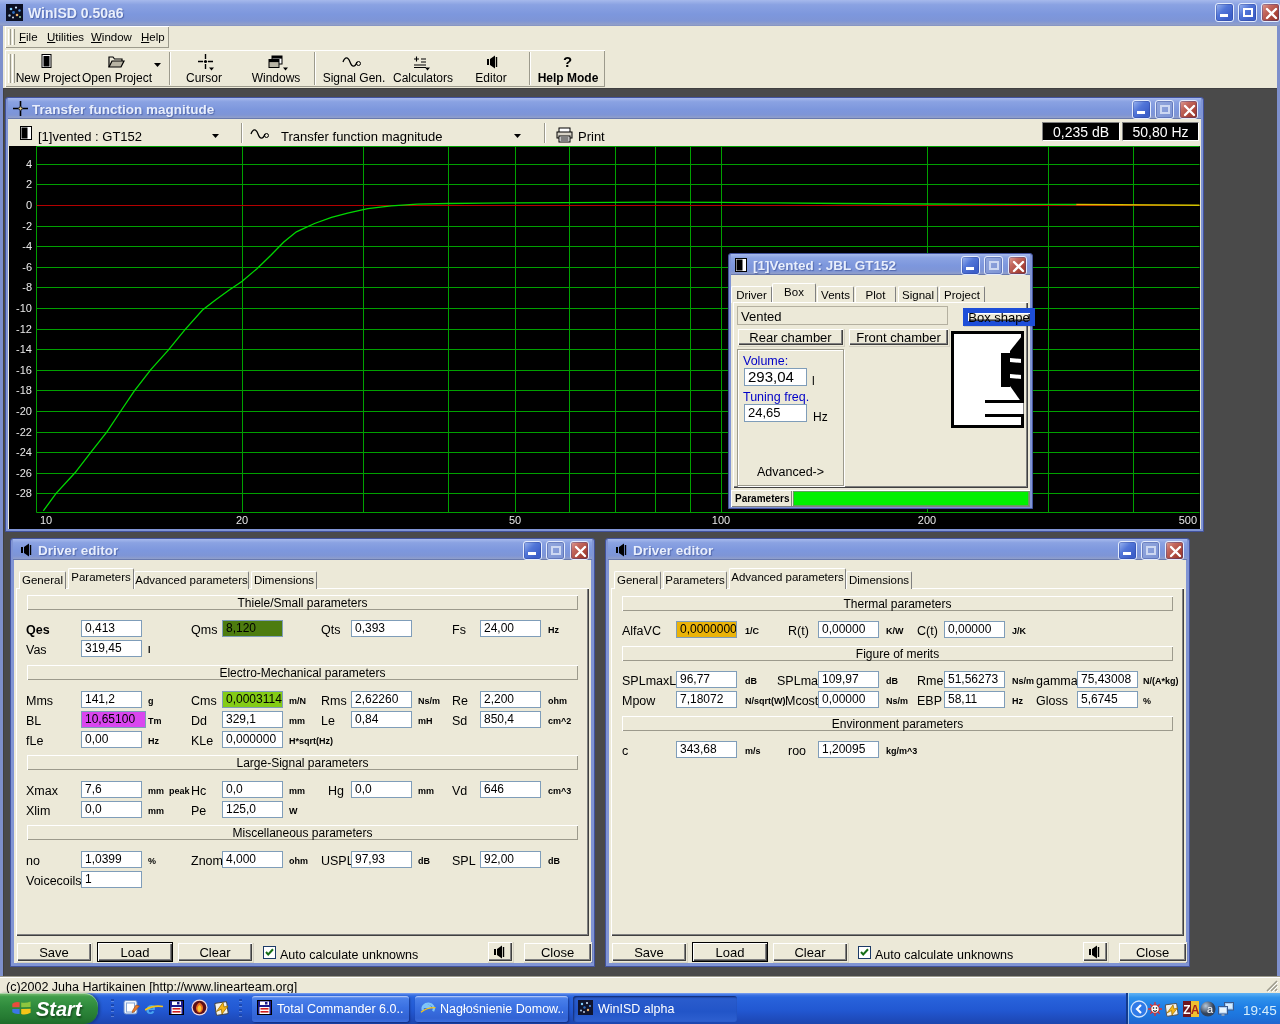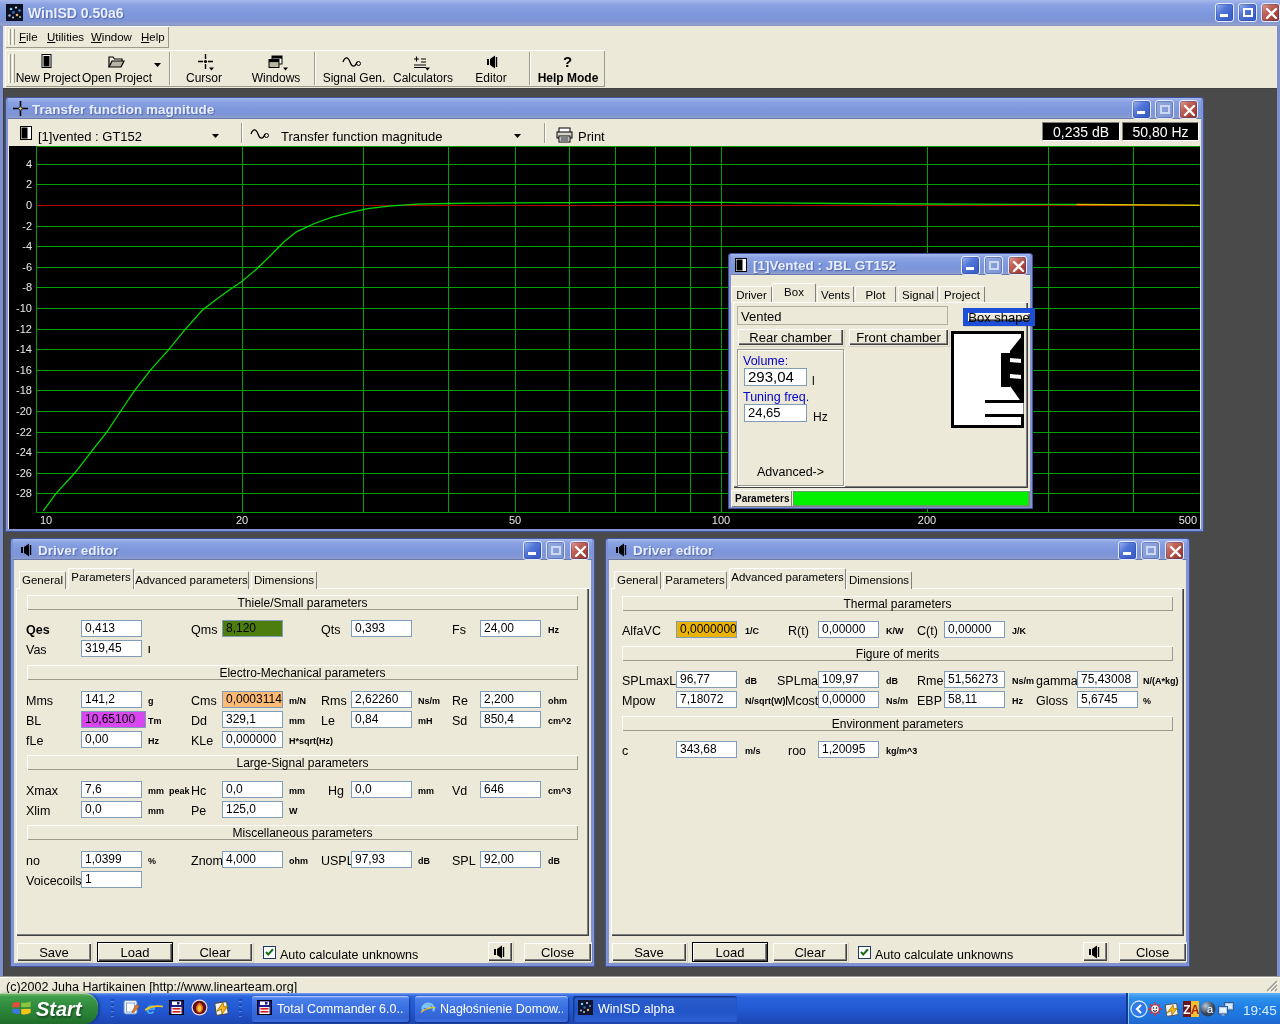--- a/index.html
+++ b/index.html
@@ -294,21 +294,21 @@
 <div class="" style="left:452px;top:623px;font-size:12.5px;white-space:nowrap;color:#000;">Fs</div>
 <div class="" style="left:480px;top:620px;width:61px;height:17px;background:#fff;border:1px solid #7f9db9;font-size:12px;line-height:15px;padding-left:3px;overflow:hidden;">24,00</div>
 <div class="" style="left:548px;top:625px;font-size:9px;font-weight:bold;white-space:nowrap;">Hz</div>
 <div class="" style="left:26px;top:643px;font-size:12.5px;white-space:nowrap;color:#000;">Vas</div>
 <div class="" style="left:81px;top:640px;width:61px;height:17px;background:#fff;border:1px solid #7f9db9;font-size:12px;line-height:15px;padding-left:3px;overflow:hidden;">319,45</div>
 <div class="" style="left:148px;top:645px;font-size:9px;font-weight:bold;white-space:nowrap;">l</div>
 <div class="" style="left:26px;top:694px;font-size:12.5px;white-space:nowrap;color:#000;">Mms</div>
 <div class="" style="left:81px;top:691px;width:61px;height:17px;background:#fff;border:1px solid #7f9db9;font-size:12px;line-height:15px;padding-left:3px;overflow:hidden;">141,2</div>
 <div class="" style="left:148px;top:696px;font-size:9px;font-weight:bold;white-space:nowrap;">g</div>
 <div class="" style="left:191px;top:694px;font-size:12.5px;white-space:nowrap;color:#000;">Cms</div>
-<div class="" style="left:222px;top:691px;width:61px;height:17px;background:#fdba74;border:1px solid #7f9db9;font-size:12px;line-height:15px;padding-left:3px;overflow:hidden;">0,0003114</div>
+<div class="" style="left:222px;top:691px;width:61px;height:17px;background:#84cc16;border:1px solid #7f9db9;font-size:12px;line-height:15px;padding-left:3px;overflow:hidden;">0,0003114</div>
 <div class="" style="left:289px;top:696px;font-size:9px;font-weight:bold;white-space:nowrap;">m/N</div>
 <div class="" style="left:321px;top:694px;font-size:12.5px;white-space:nowrap;color:#000;">Rms</div>
 <div class="" style="left:351px;top:691px;width:61px;height:17px;background:#fff;border:1px solid #7f9db9;font-size:12px;line-height:15px;padding-left:3px;overflow:hidden;">2,62260</div>
 <div class="" style="left:418px;top:696px;font-size:9px;font-weight:bold;white-space:nowrap;">Ns/m</div>
 <div class="" style="left:452px;top:694px;font-size:12.5px;white-space:nowrap;color:#000;">Re</div>
 <div class="" style="left:480px;top:691px;width:61px;height:17px;background:#fff;border:1px solid #7f9db9;font-size:12px;line-height:15px;padding-left:3px;overflow:hidden;">2,200</div>
 <div class="" style="left:548px;top:696px;font-size:9px;font-weight:bold;white-space:nowrap;">ohm</div>
 <div class="" style="left:26px;top:714px;font-size:12.5px;white-space:nowrap;color:#000;">BL</div>
 <div class="" style="left:81px;top:711px;width:65px;height:17px;background:#d946ef;border:1px solid #7f9db9;font-size:12px;line-height:15px;padding-left:3px;overflow:hidden;">10,65100</div>
 <div class="" style="left:148px;top:716px;font-size:9px;font-weight:bold;white-space:nowrap;">Tm</div>

